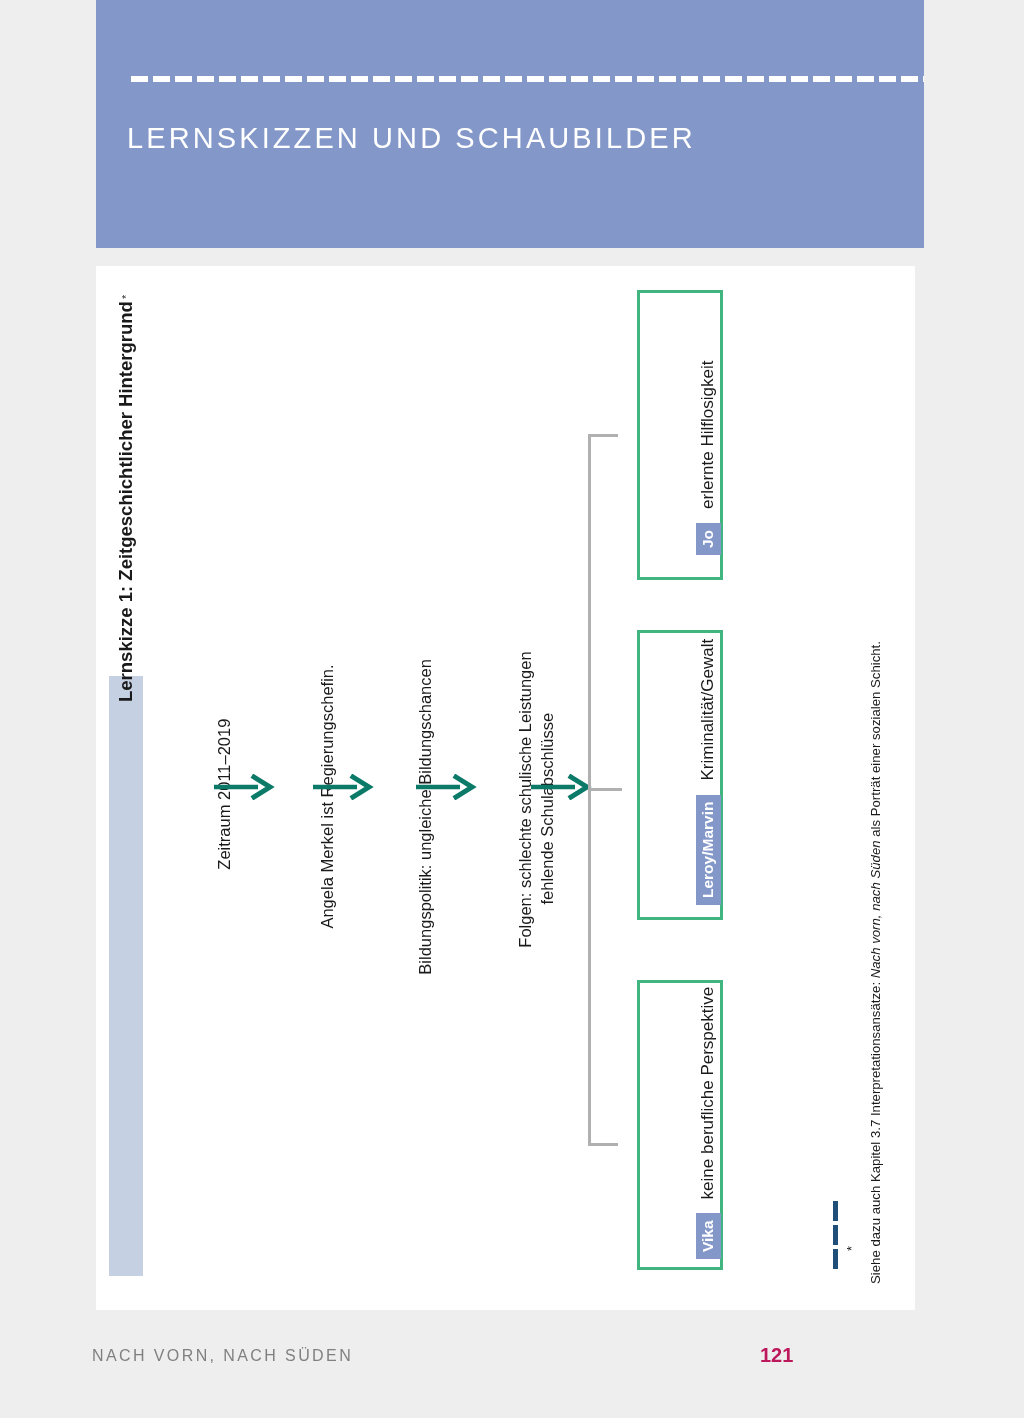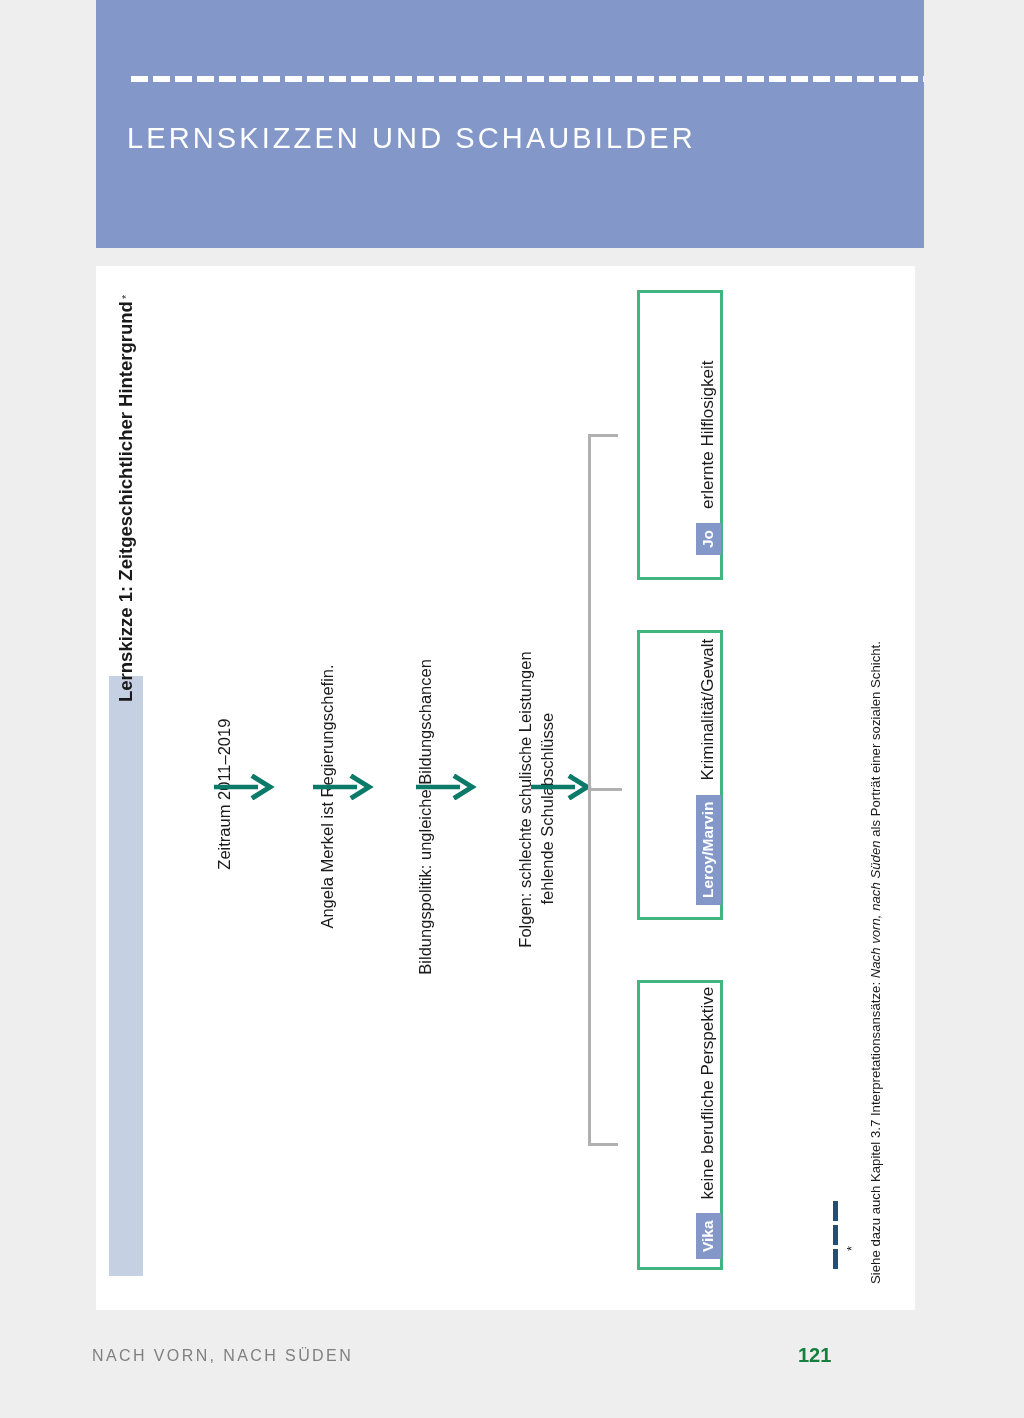--- a/index.html
+++ b/index.html
@@ -204,22 +204,21 @@
     letter-spacing: 2.4px;
     color: #808080;
     white-space: nowrap;
   }
   #footer-page {
     position: absolute;
     left: 760px;
     top: 1344px;
     font-size: 20px;
     font-weight: bold;
-    color: #15803d;
-    margin-left: 38px;
+    color: #be185d;
   }
 </style>
 </head>
 <body>
 
 <div id="header-banner">
   <div id="header-dashed-rule"></div>
   <div id="header-title">
     <span>LERNSKIZZEN UND SCHAUBILDER</span>
   </div>

